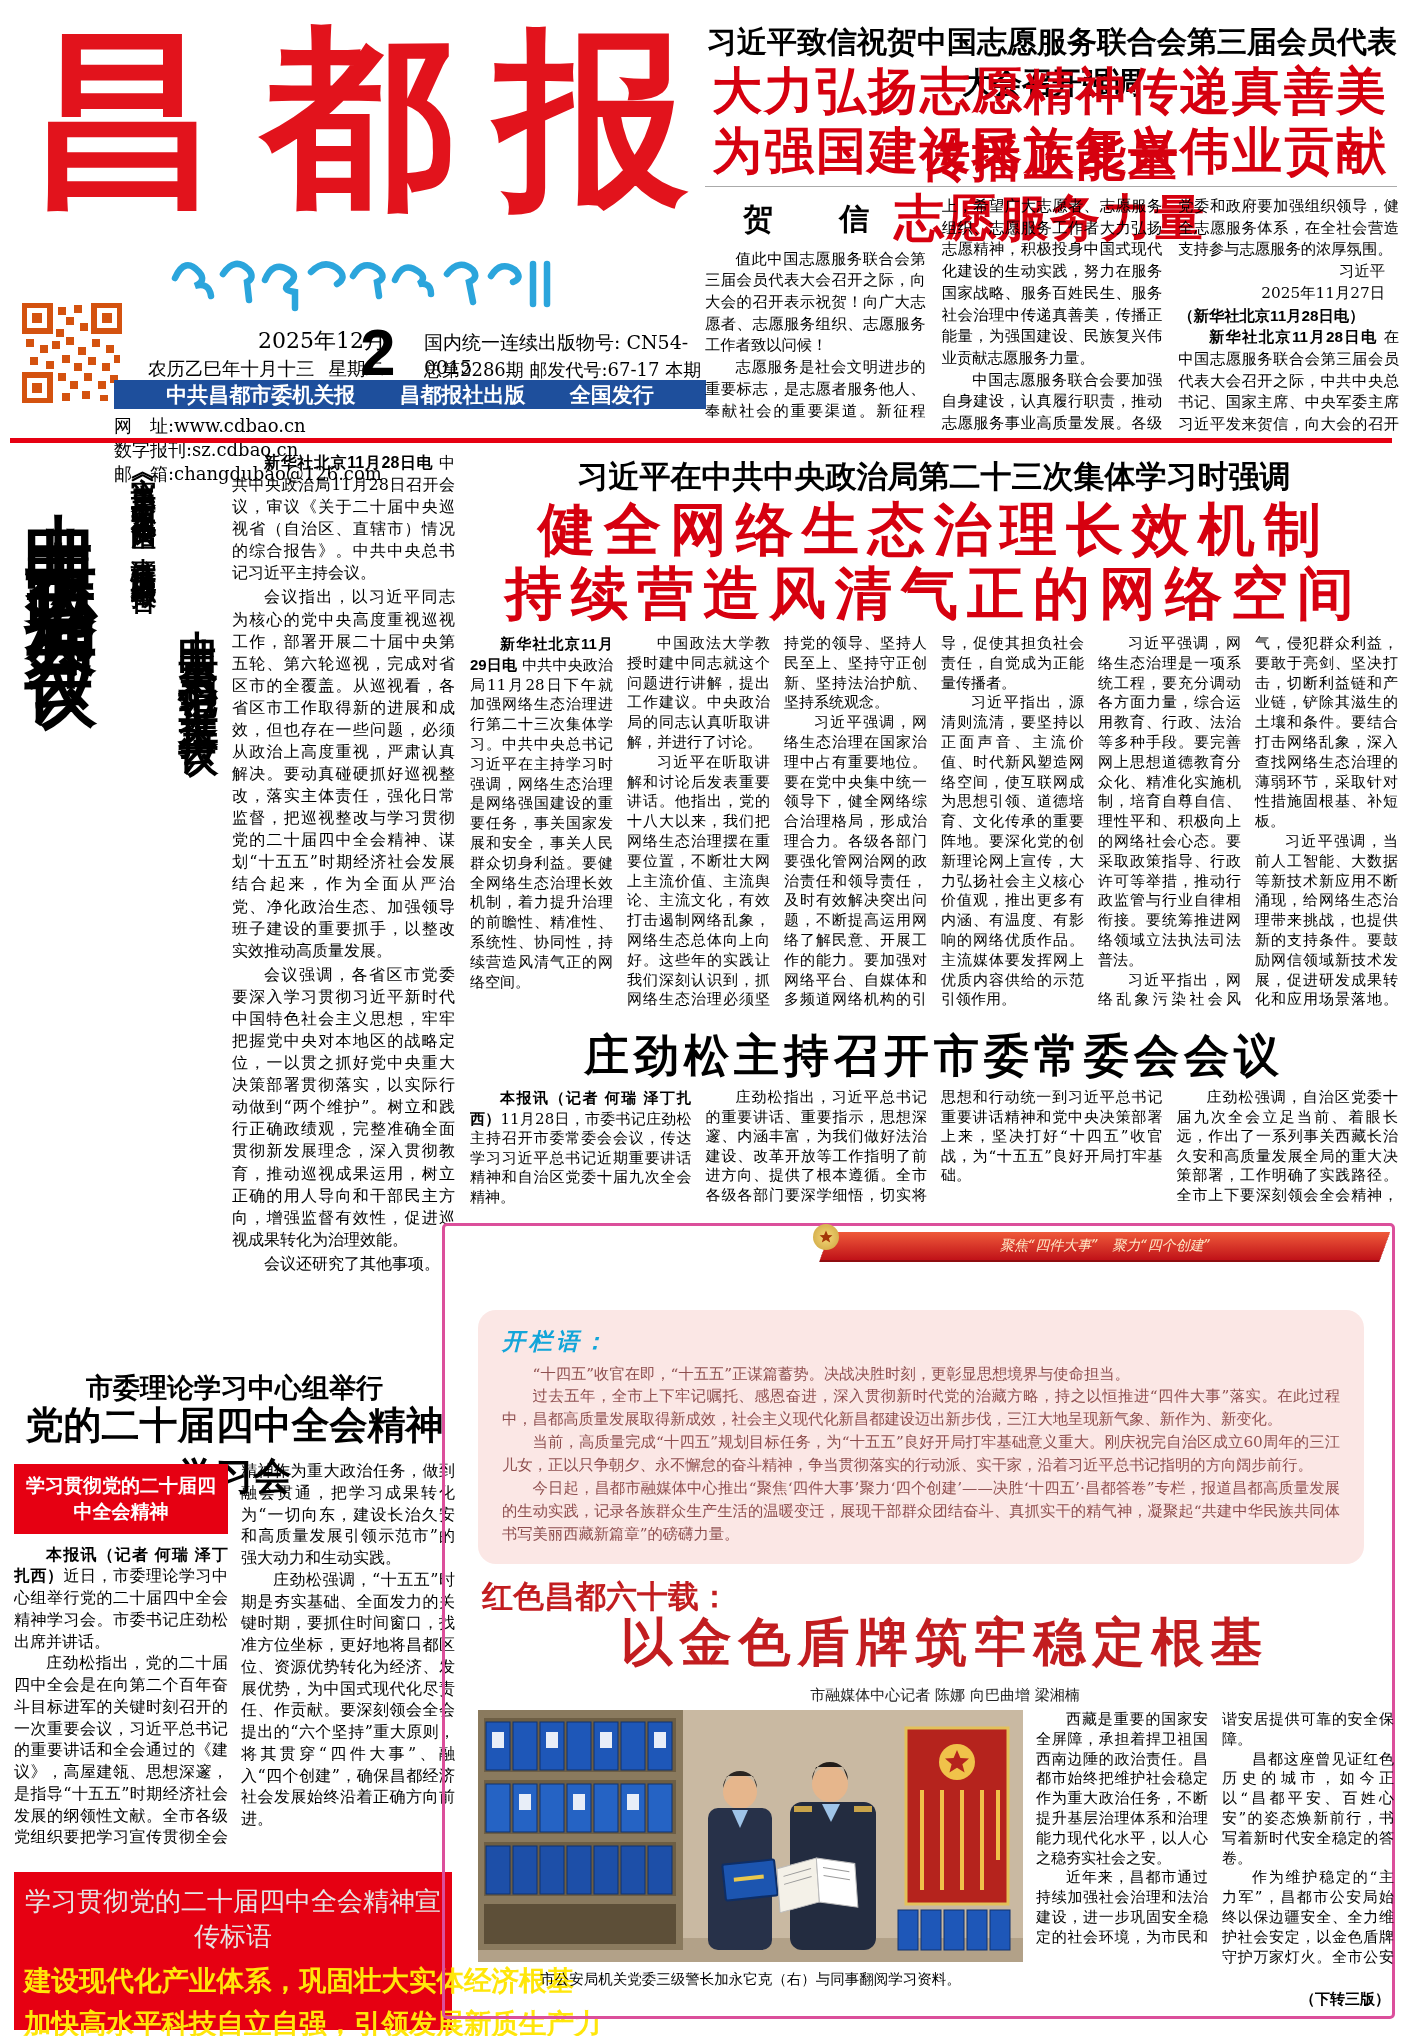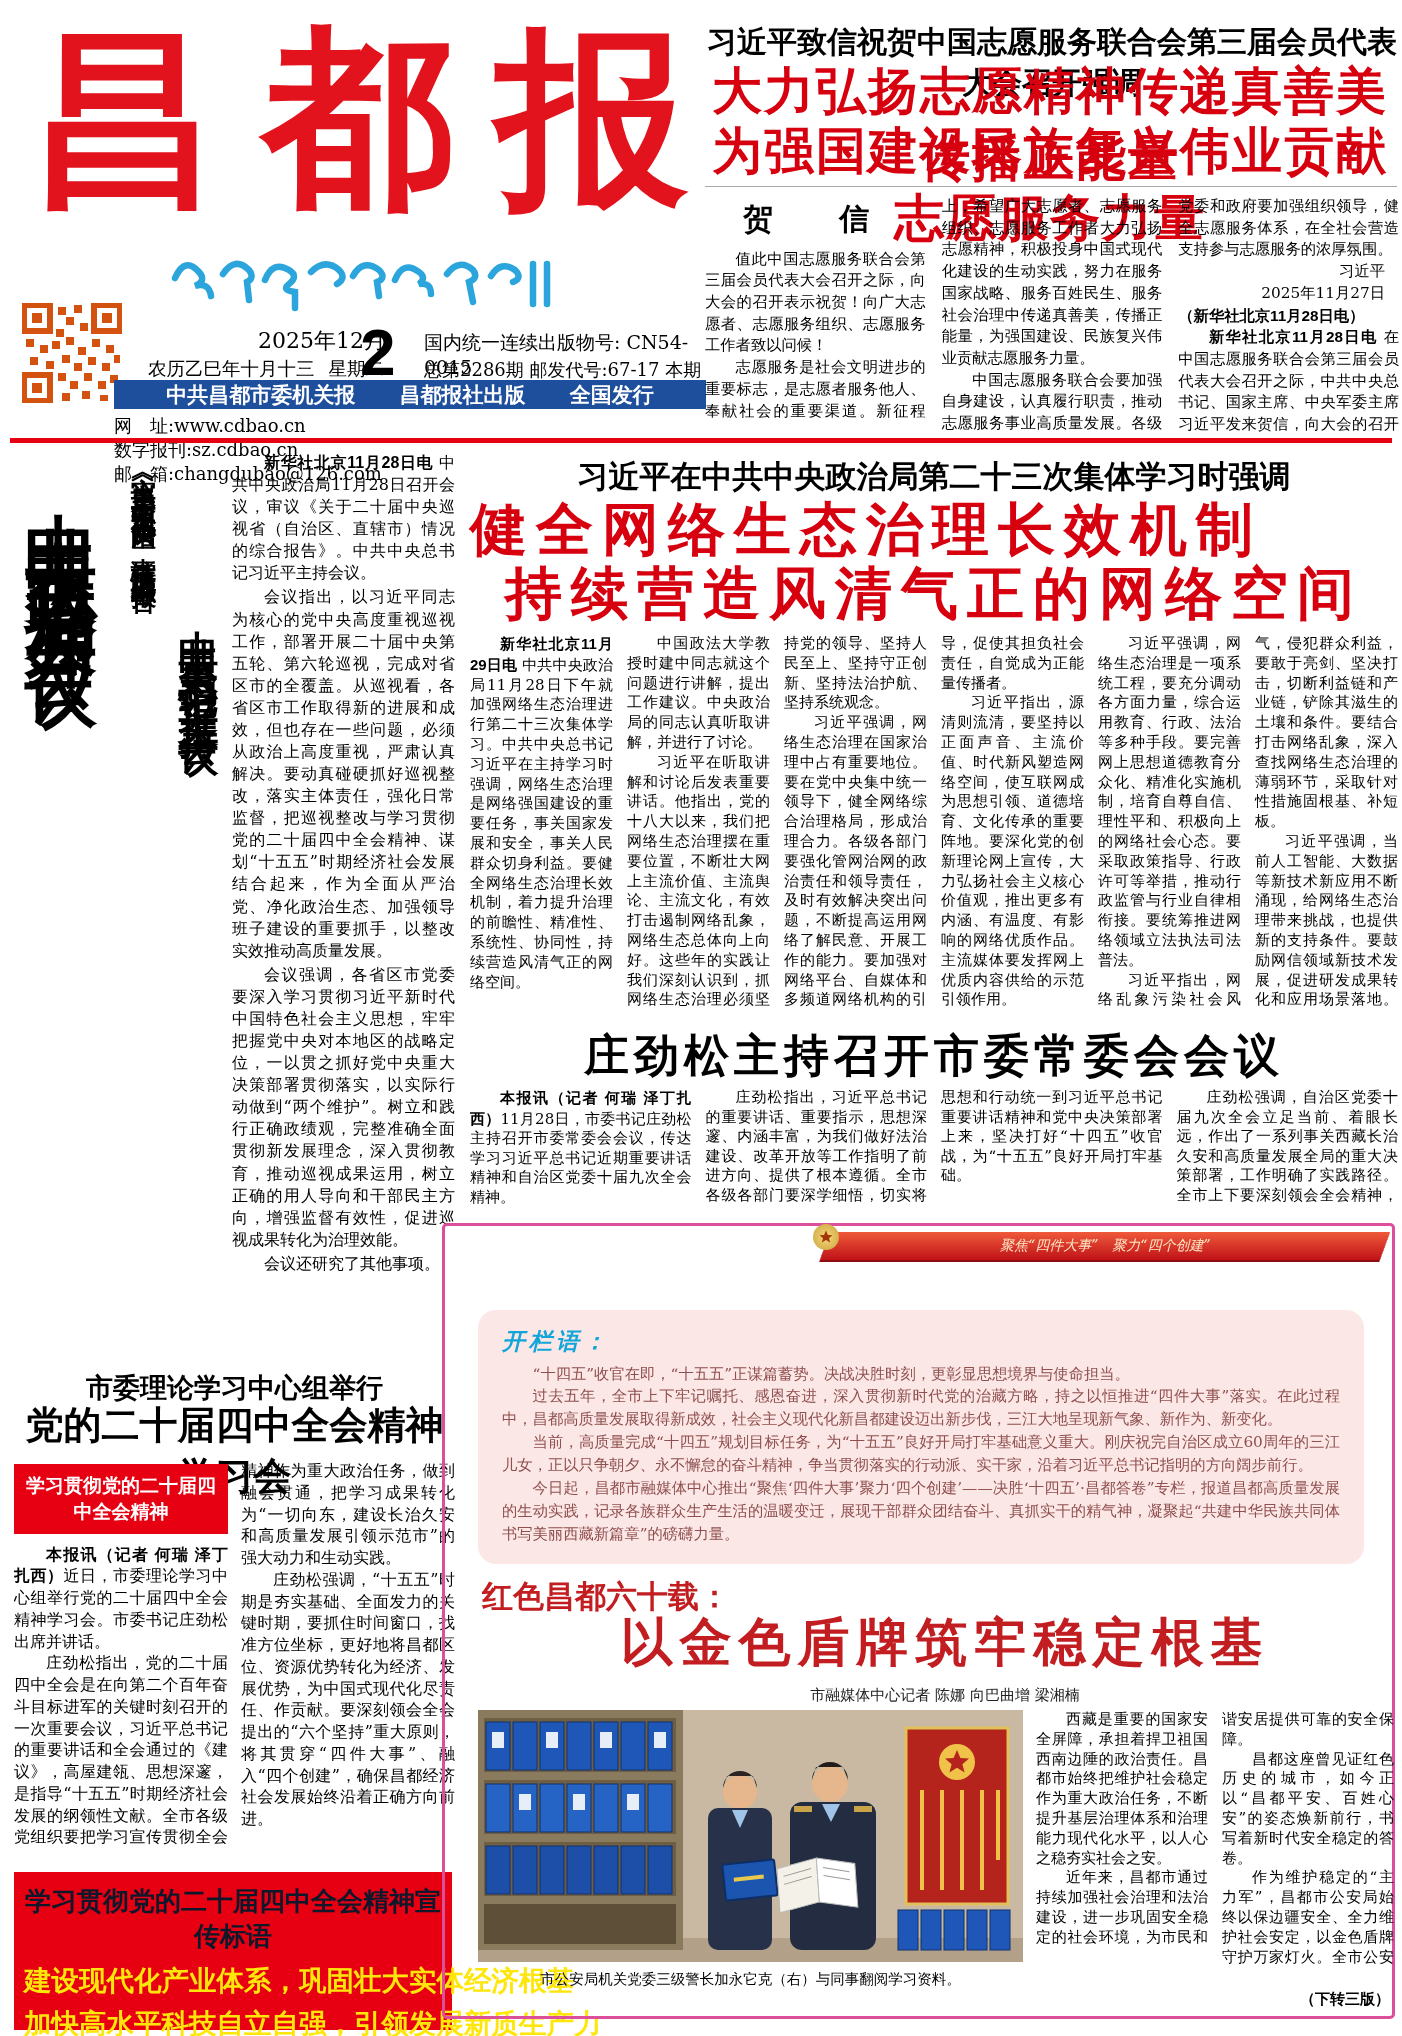--- a/index.html
+++ b/index.html
@@ -41,21 +41,21 @@
   .vert { writing-mode:vertical-rl; }
   .la-main { left:14px; top:455px; width:96px; height:908px; font-size:72px; font-weight:bold;
     letter-spacing:14px; line-height:96px; }
   .la-sub1 { left:114px; top:458px; width:46px; height:908px; font-size:25px; font-weight:bold; letter-spacing:3px; }
   .la-sub2 { left:163px; top:598px; width:64px; height:765px; font-size:40px; font-weight:bold; letter-spacing:8px; }
   .la-body { left:232px; top:452px; width:223px; height:912px; font-size:16px; line-height:1.38; overflow:hidden; }
   .la-body .para { margin-bottom:2px; }
 
   
   .na-kicker { left:470px; top:456px; width:928px; text-align:center; font-size:31px; font-weight:bold; }
-  .na-h1 { left:470px; top:492px; width:928px; text-align:left; font-size:57px; font-weight:bold;
+  .na-h1 { left:470px; top:492px; width:928px; text-align:center; font-size:57px; font-weight:bold;
     color:#d6000f; font-family:"Liberation Sans",sans-serif; letter-spacing:9px; }
   .na-h2 { left:470px; top:556px; width:928px; text-align:center; font-size:57px; font-weight:bold;
     color:#d6000f; font-family:"Liberation Sans",sans-serif; letter-spacing:9px; }
   .na-body { left:470px; top:634px; width:928px; height:380px; column-count:6; column-gap:14px;
     column-fill:auto; font-size:15px; line-height:1.32; overflow:hidden; }
 
   
   .cw-h { left:470px; top:1026px; width:928px; text-align:center; font-size:45px; font-weight:bold;
     letter-spacing:5px; font-family:"Liberation Sans",sans-serif; }
   .cw-body { left:470px; top:1088px; width:928px; height:134px; column-count:4; column-gap:14px;
@@ -66,21 +66,21 @@
   .st-h { left:14px; top:1400px; width:441px; text-align:center; font-size:38px; font-weight:bold;
     font-family:"Liberation Sans",sans-serif; }
   .st-cols { left:14px; top:1460px; width:441px; height:404px; column-count:2; column-gap:13px;
     column-fill:auto; font-size:16px; line-height:1.36; overflow:hidden; }
   .st-badge { display:block; background:#e60012; color:#fff; font-weight:bold; text-align:center;
     font-size:19px; font-family:"Liberation Sans",sans-serif; padding:9px 4px; margin:4px 0 10px 0;
     break-inside:avoid; text-indent:0; }
 
   
   .slogan { left:14px; top:1872px; width:438px; height:158px; background:#e60012; padding:12px 10px; }
-  .slogan-title { color:#0f172a; font-weight:bold; font-size:26px; text-align:center; margin-bottom:6px; }
+  .slogan-title { color:#e5e5e5; font-weight:normal; font-size:26px; text-align:center; margin-bottom:6px; }
   .slogan-line { color:#ffe60a; font-weight:bold; font-size:27.5px; text-align:center;
     font-family:"Liberation Sans",sans-serif; line-height:1.55; white-space:nowrap; }
 
   
   .pink-frame { left:442px; top:1223px; width:953px; height:796px; border:3px solid #db4f9b; border-radius:5px; }
   .ribbon { left:795px; top:1228px; width:600px; height:36px; }
   .ribbon-band { position:absolute; left:30px; top:4px; width:560px; height:28px;
     background:linear-gradient(180deg,#ef5a3a,#c01218); transform:skewX(-20deg);
     box-shadow:0 2px 0 #8e0d10; display:flex; align-items:center; justify-content:center; }
   .ribbon-band span { transform:skewX(20deg); color:#ffe9c8; font-size:14px; font-style:italic; white-space:nowrap; }

